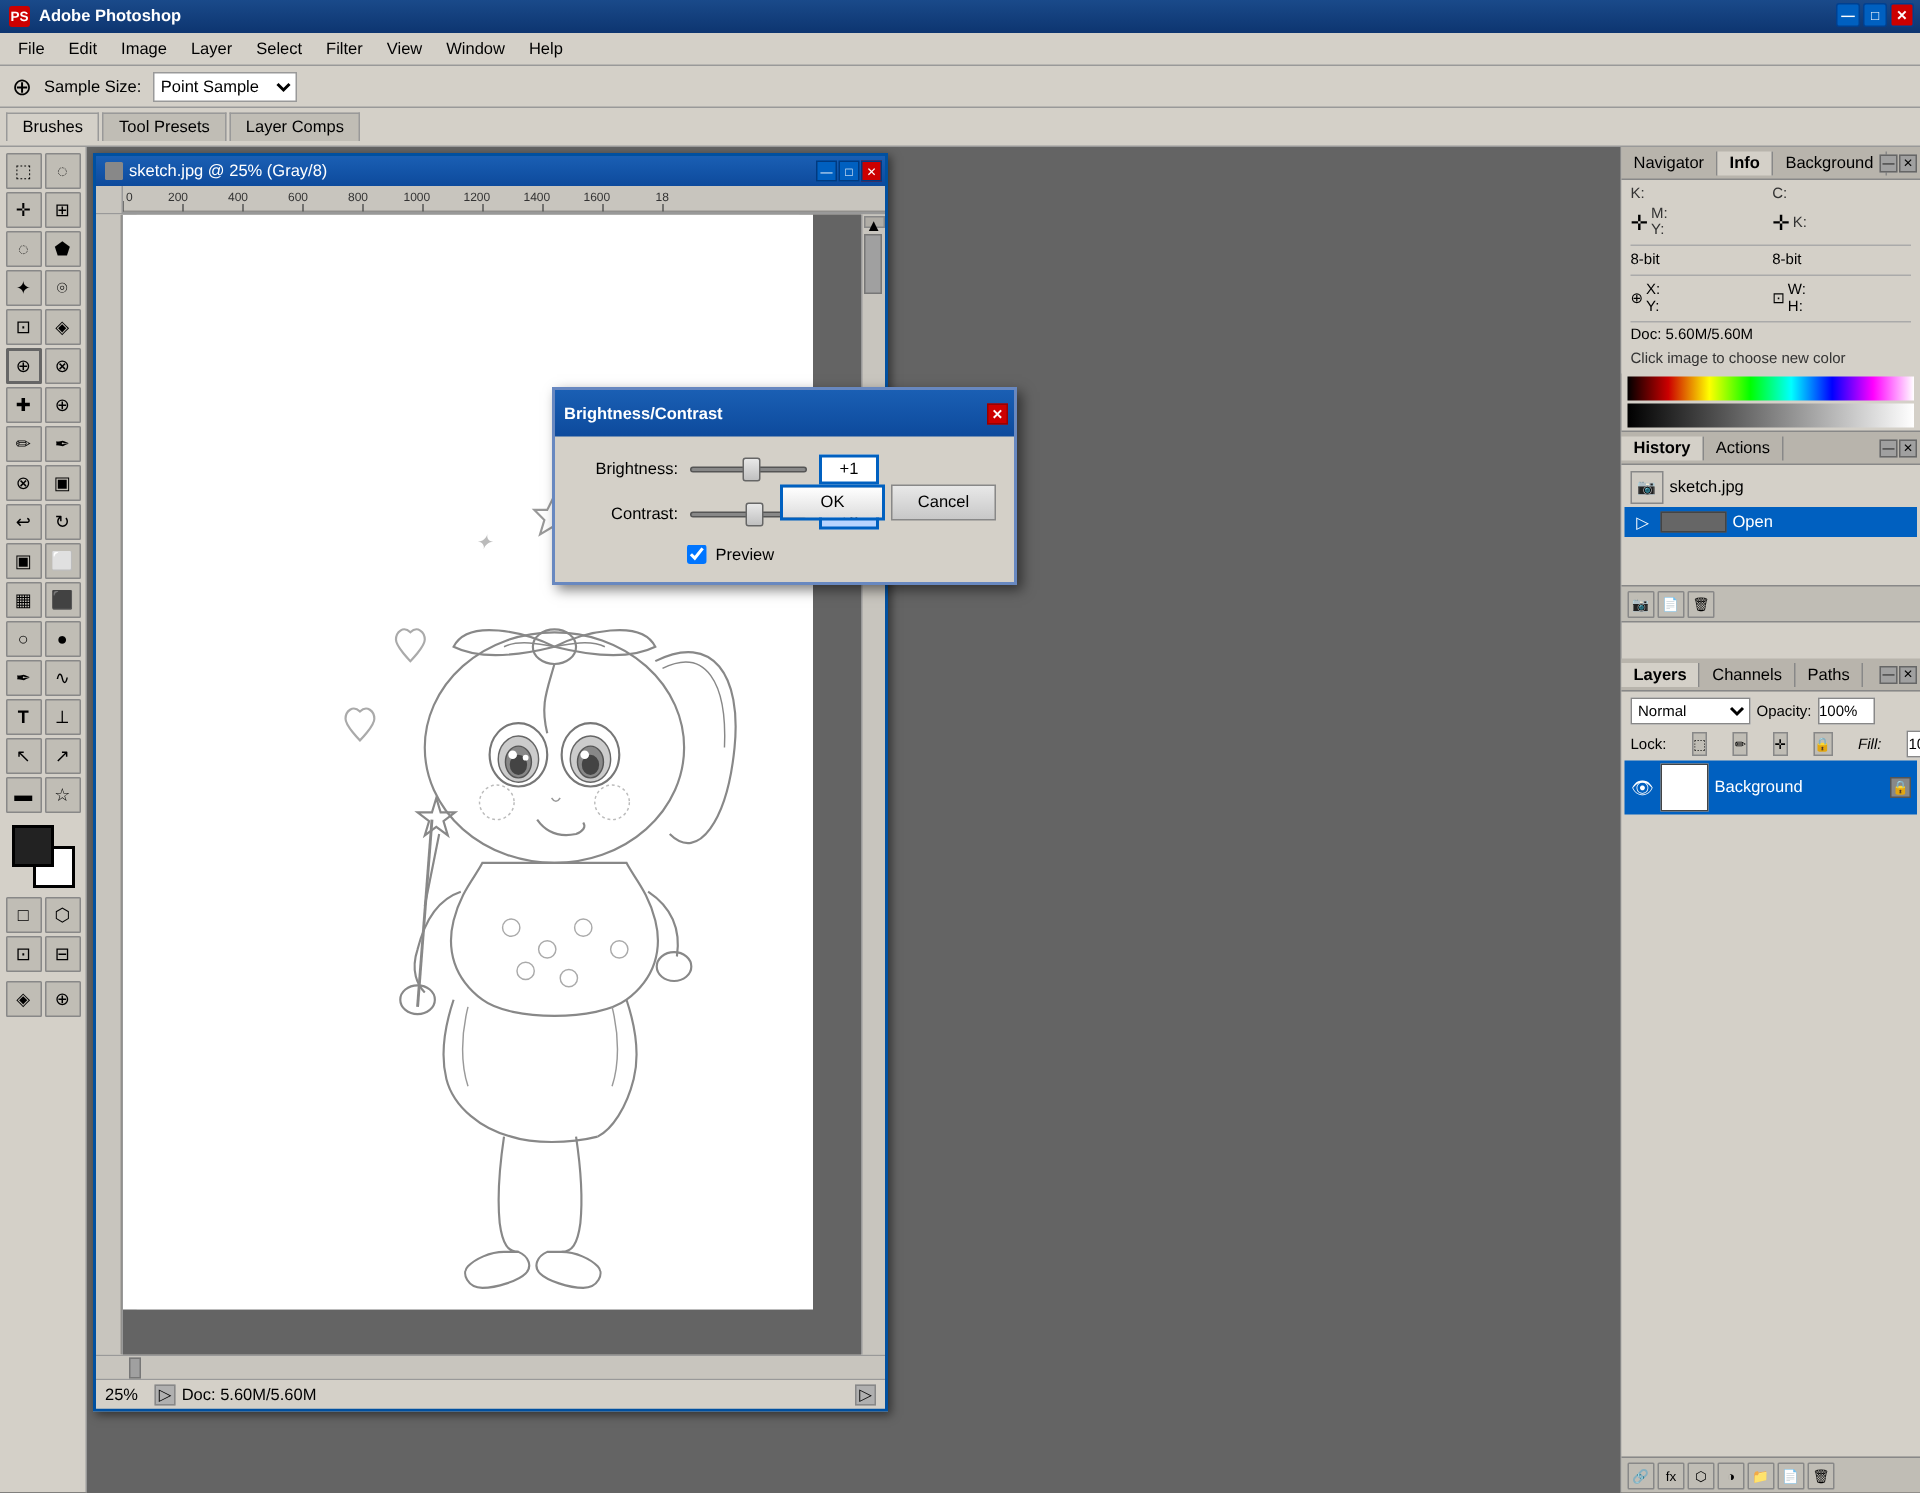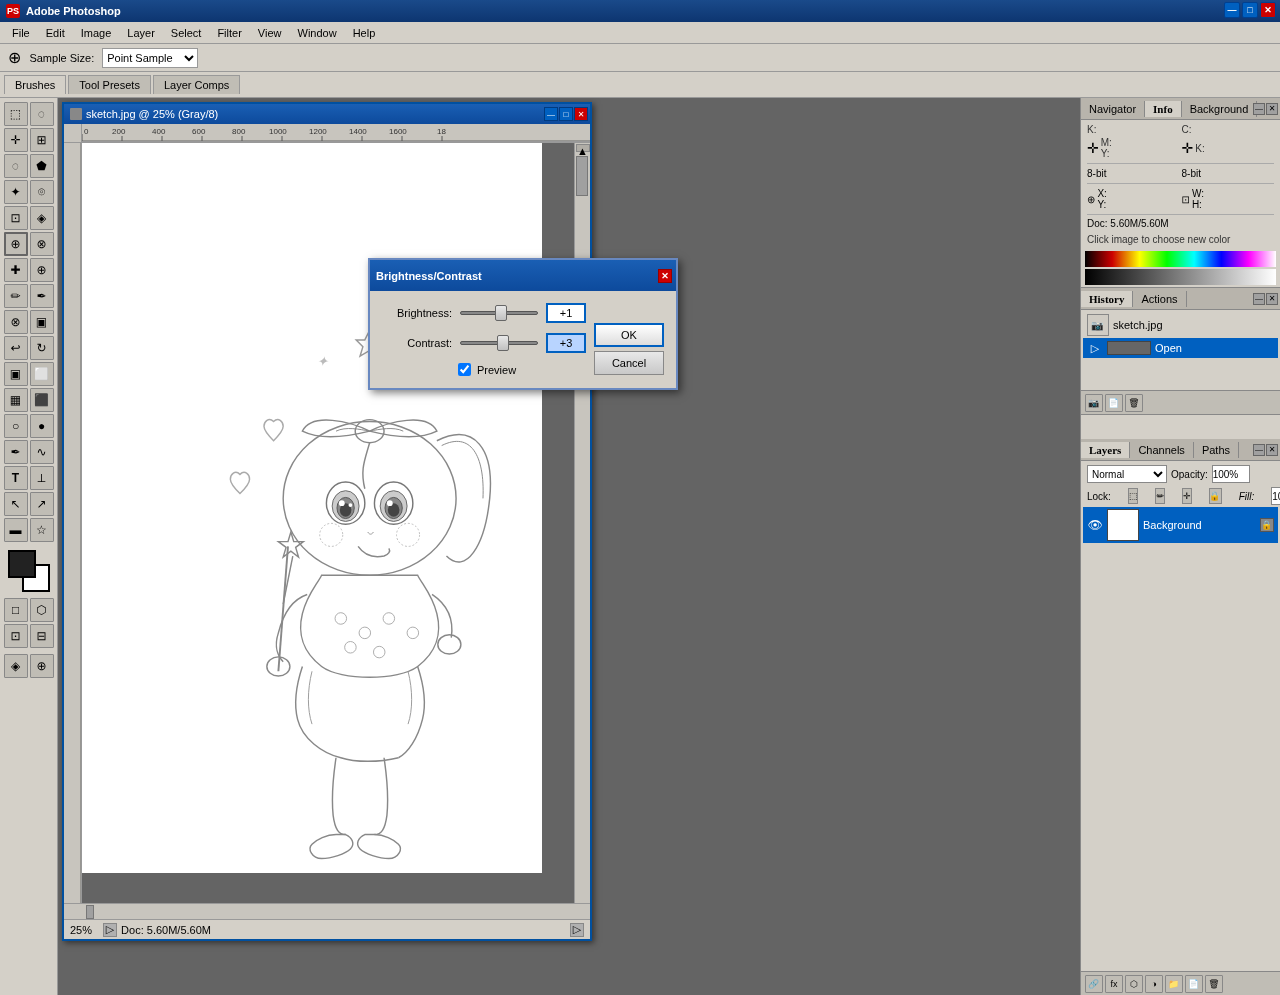--- a/index.html
+++ b/index.html
@@ -252,21 +252,20 @@
     }
     .panel-tab-item {
       padding: 2px 8px;
       font-size: 11px;
       cursor: pointer;
       border-right: 1px solid #888;
     }
     .panel-tab-item.active {
       background: #d4d0c8;
       font-weight: bold;
-      font-family: Liberation Serif, serif;
     }
     .panel-close-btns {
       position: absolute; right: 2px;
       display: flex; gap: 1px;
     }
     .panel-ctrl-btn {
       width: 12px; height: 12px;
       background: #a0a0a0;
       border: 1px solid #666;
       font-size: 8px;
@@ -453,21 +452,21 @@
     }
     .bc-value-box {
       width: 40px; height: 20px;
       background: white;
       border: 2px solid #0060c0;
       text-align: center;
       font-size: 11px;
       display: flex; align-items: center; justify-content: center;
     }
     .bc-buttons {
-      display: flex; flex-direction: column; gap: 4px;
+      display: flex; gap: 4px;
       position: absolute; right: 12px; top: 32px; justify-content: space-between;
     }
     .bc-btn {
       width: 70px; height: 24px;
       background: linear-gradient(to bottom, #e8e8e8, #c8c8c8);
       border: 1px solid #888;
       cursor: pointer; font-size: 11px;
       display: flex; align-items: center; justify-content: center;
     }
     .bc-btn.default-btn {

